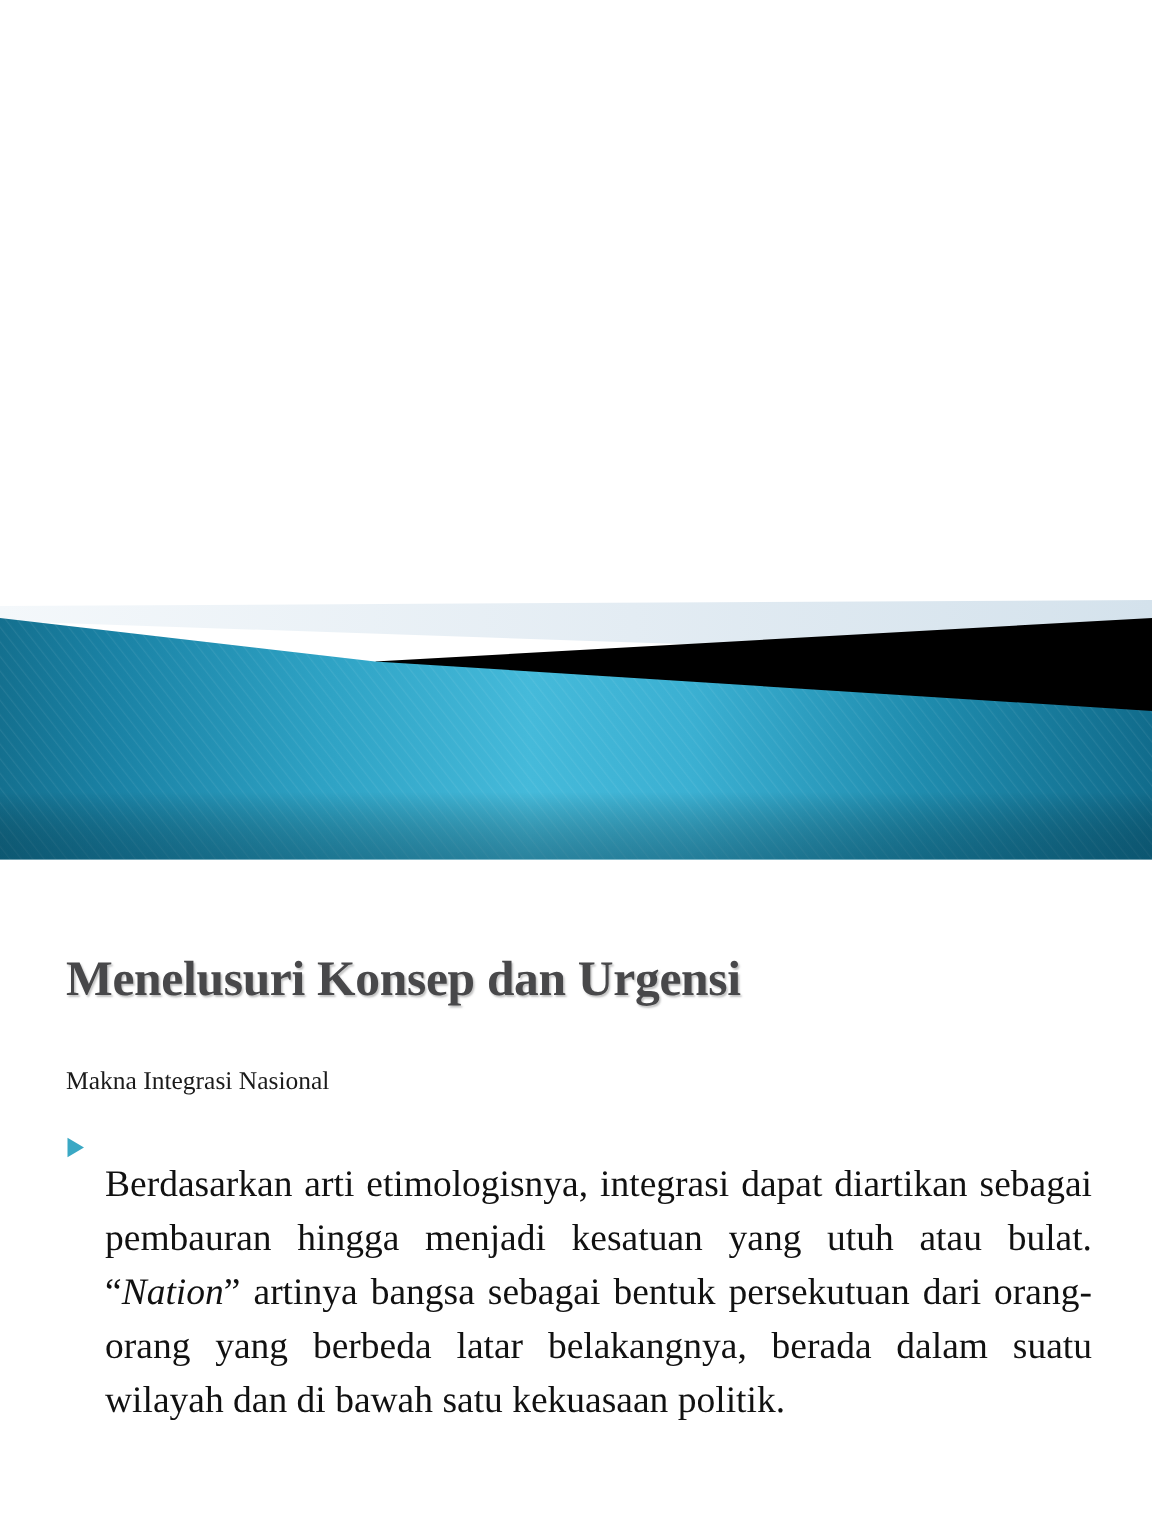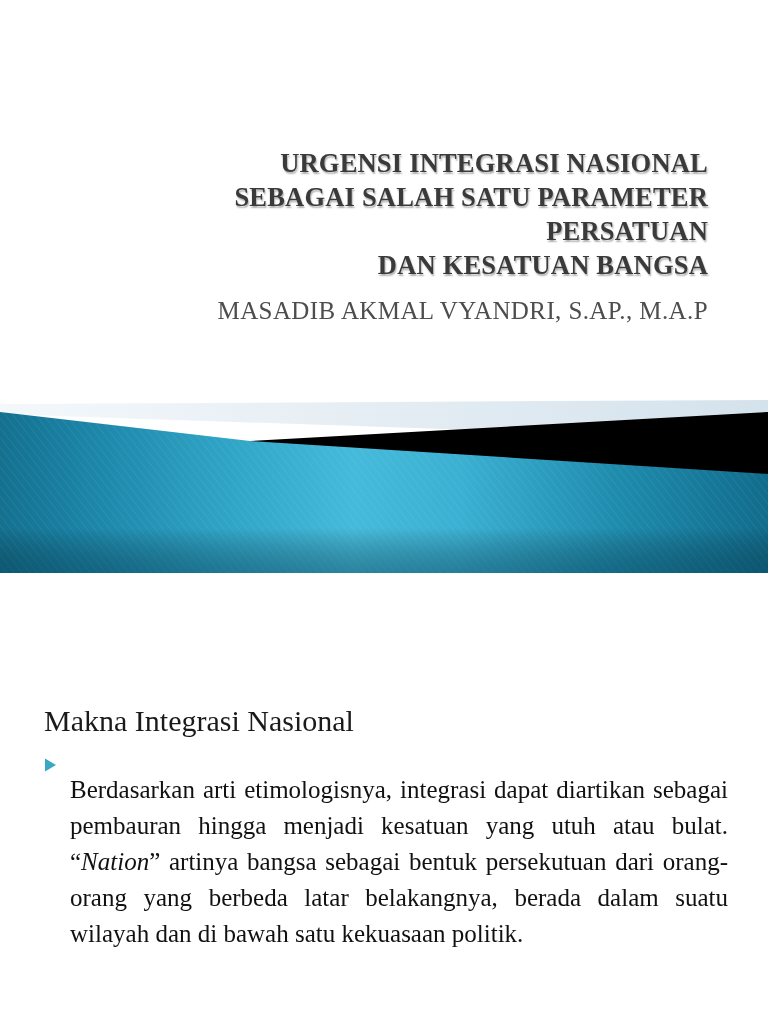--- a/index.html
+++ b/index.html
@@ -93,21 +93,21 @@
 
   .content-body {
     position: absolute;
     left: 44px;
     top: 128px;
     width: 684px;
   }
 
   .body-lead {
     font-family: "Liberation Serif", "DejaVu Serif", serif;
-    font-size: 30px;
+    font-size: 17px;
     line-height: 33px;
     color: #1a1a1a;
     margin: 0 0 7px 0;
   }
 
   .bullet-row {
     display: flex;
     align-items: flex-start;
   }
 
@@ -130,27 +130,20 @@
     hyphens: none;
     margin-top: 28px;
   }
   .bullet-text .ital { font-style: italic; }
 </style>
 </head>
 <body>
 
 <section id="slide-title">
 
-  <div class="title-block">
-    <div class="title-line">URGENSI INTEGRASI NASIONAL</div>
-    <div class="title-line">SEBAGAI SALAH SATU PARAMETER</div>
-    <div class="title-line">PERSATUAN</div>
-    <div class="title-line">DAN KESATUAN BANGSA</div>
-    <div class="subtitle-line">MASADIB AKMAL VYANDRI, S.AP., M.A.P</div>
-  </div>
 
   <div class="banner">
     <svg width="768" height="206" viewBox="0 0 768 206" xmlns="http://www.w3.org/2000/svg">
       <defs>
         <linearGradient id="tealGrad" x1="0" y1="0" x2="1" y2="0">
           <stop offset="0" stop-color="#14708f"></stop>
           <stop offset="0.10" stop-color="#1a82a5"></stop>
           <stop offset="0.28" stop-color="#2ea2c4"></stop>
           <stop offset="0.46" stop-color="#45bada"></stop>
           <stop offset="0.60" stop-color="#3bb0d2"></stop>
@@ -181,21 +174,21 @@
       <polygon points="0,42 250,71 768,104 768,203 0,203" fill="url(#diagTex)"></polygon>
       <polygon points="0,42 250,71 768,104 768,203 0,203" fill="url(#tealShade)"></polygon>
     </svg>
   </div>
 
 </section>
 
 <section id="slide-content">
 
   <h2 class="content-heading">
-    <br>
+    <span>Menelusuri Konsep dan Urgensi</span><br>
   </h2>
 
   <div class="content-body">
 
     <p class="body-lead">Makna Integrasi Nasional</p>
 
     <div class="bullet-row">
       <span class="bullet-marker">
         <svg width="13" height="14" viewBox="0 0 13 14" xmlns="http://www.w3.org/2000/svg">
           <polygon points="1,0.5 12,7 1,13.5" fill="#3aa8c4"></polygon>

